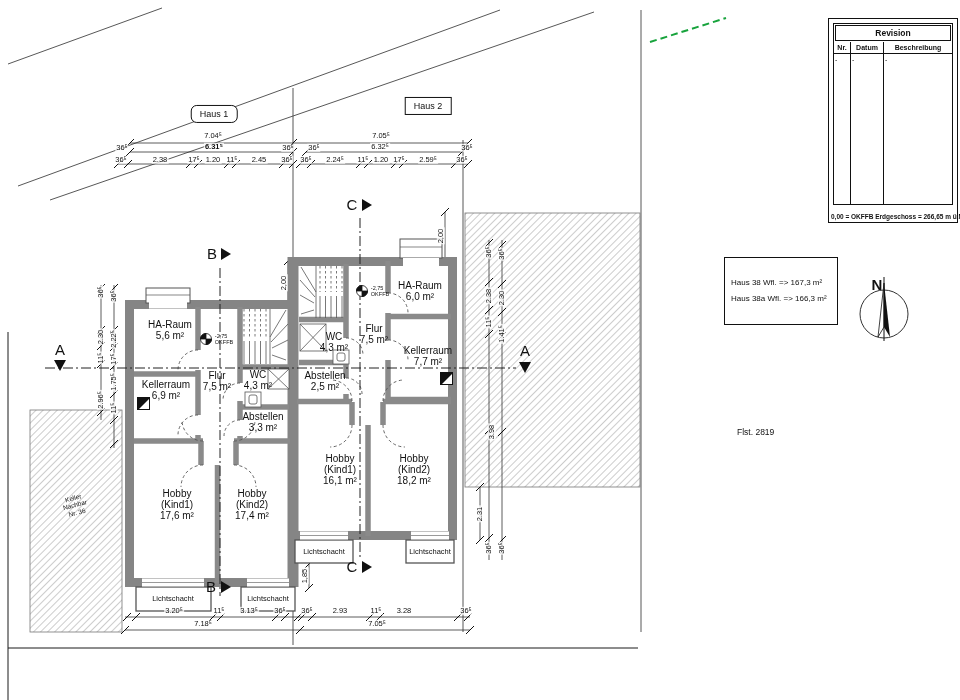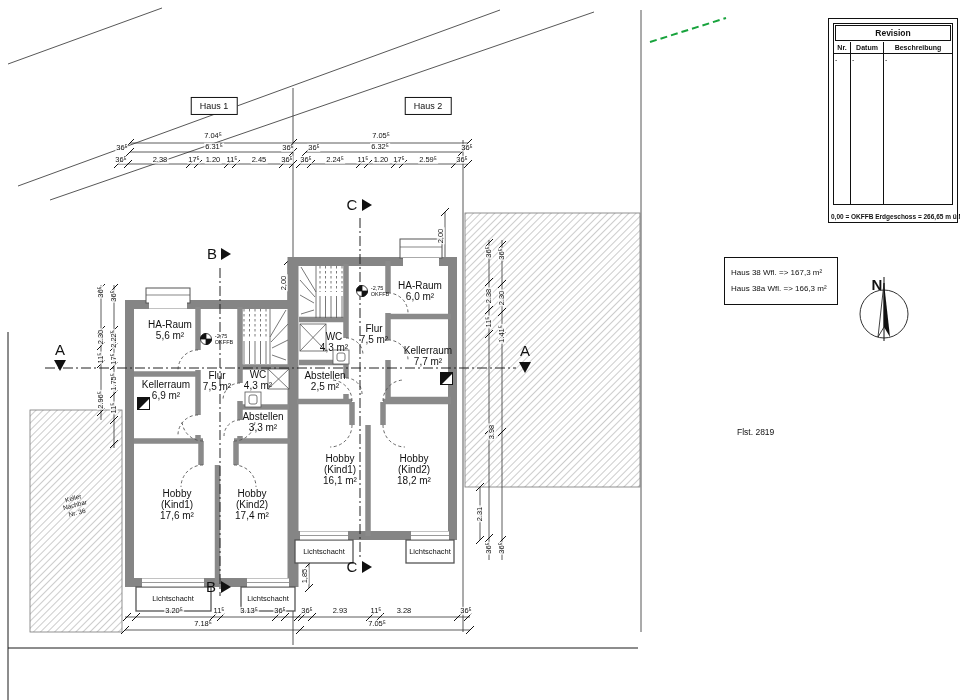--- a/index.html
+++ b/index.html
@@ -13,21 +13,21 @@
   .ls-label{font-size:7.5px}
   .level-label{font-size:5.5px;text-align:left}
   .section-letter{font-size:15px;font-weight:500}
   .haus-tag{font-size:9px;border:1.5px solid #111;padding:3px 8px;background:#fff}
   .neighbor-note{font-size:6.5px;color:#222}
   .north-n{position:absolute;left:877px;top:284px;transform:translate(-50%,-50%);
            font-size:15px;font-weight:bold}
   .title{position:absolute;left:42px;top:651px;font-size:16px}
   .parcel{position:absolute;left:737px;top:427px;font-size:8.5px}
   .area-box{position:absolute;left:724px;top:257px;width:100px;border:1.5px solid #111;
-            background:#fff;font-size:8px;line-height:16px;padding:7px 6px;white-space:nowrap}
+            background:#fff;font-size:8px;line-height:16px;padding:17px 6px;white-space:nowrap}
   .rev-frame{position:absolute;left:828px;top:18px;width:128px;height:203px;border:1.5px solid #111;background:#fff}
   .rev-inner{position:absolute;left:4px;top:4px;right:4px;height:180px;border:1px solid #111;
              display:flex;flex-direction:column}
   .rev-title{border:1px solid #111;margin:1px;font-weight:bold;font-size:8.5px;text-align:center;padding:2px 0}
   .rev-cols{display:flex;border-bottom:1px solid #111;font-size:7px;font-weight:bold;text-align:center}
   .rev-cols>div,.rev-body>div{padding:2px 1px;box-sizing:border-box}
   .c1{width:17px;border-right:1px solid #111}
   .c2{width:33px;border-right:1px solid #111}
   .c3{flex:1}
   .rev-body{display:flex;flex:1;font-size:7px}
@@ -326,21 +326,21 @@
         <div>16,1 m²</div>
       </div>
       <div class="lbl room-label" style="left: 414px; top: 470px; transform: translate(-50%, -50%);">
         <div>Hobby</div>
         <div>(Kind2)</div>
         <div>18,2 m²</div>
       </div>
       <div class="lbl dim-label" style="left: 213px; top: 136px; transform: translate(-50%, -50%);">
         <div>7.04⁵</div>
       </div>
-      <div class="lbl dim-label" style="left: 214px; top: 147px; transform: translate(-50%, -50%);">
+      <div class="lbl dim-label" style="left: 214px; top: 147px; transform: translate(-50%, -50%); font-weight: bold;">
         <div>6.31⁵</div>
       </div>
       <div class="lbl dim-label" style="left: 122px; top: 148px; transform: translate(-50%, -50%);">
         <div>36⁵</div>
       </div>
       <div class="lbl dim-label" style="left: 121px; top: 160px; transform: translate(-50%, -50%);">
         <div>36⁵</div>
       </div>
       <div class="lbl dim-label" style="left: 160px; top: 160px; transform: translate(-50%, -50%);">
         <div>2.38</div>
@@ -526,21 +526,21 @@
       </div>
       <div class="lbl section-letter" style="left: 211px; top: 587px; transform: translate(-50%, -50%);">
         <div>B</div>
       </div>
       <div class="lbl section-letter" style="left: 352px; top: 205px; transform: translate(-50%, -50%);">
         <div>C</div>
       </div>
       <div class="lbl section-letter" style="left: 352px; top: 567px; transform: translate(-50%, -50%);">
         <div>C</div>
       </div>
-      <div class="lbl haus-tag" style="left: 214px; top: 106px; transform: translate(-50%, -50%);">
+      <div class="lbl haus-tag" style="left: 214px; top: 114px; transform: translate(-50%, -50%); border-radius: 6px;">
         <div>Haus 1</div>
       </div>
       <div class="lbl haus-tag" style="left: 388px; top: 106px; transform: translate(-50%, -50%); margin-left: 40px;">
         <div>Haus 2</div>
       </div>
       <div class="lbl neighbor-note" style="left: 75px; top: 505px; transform: translate(-50%, -50%) rotate(-15deg);">
         <div>Keller</div>
         <div>Nachbar</div>
         <div>Nr. 36</div>
       </div>

